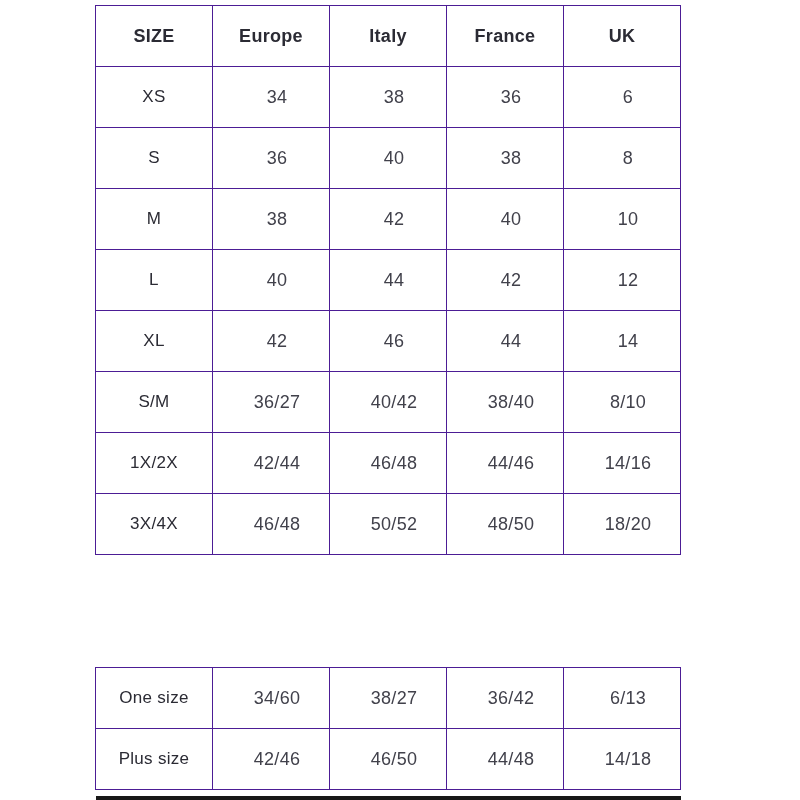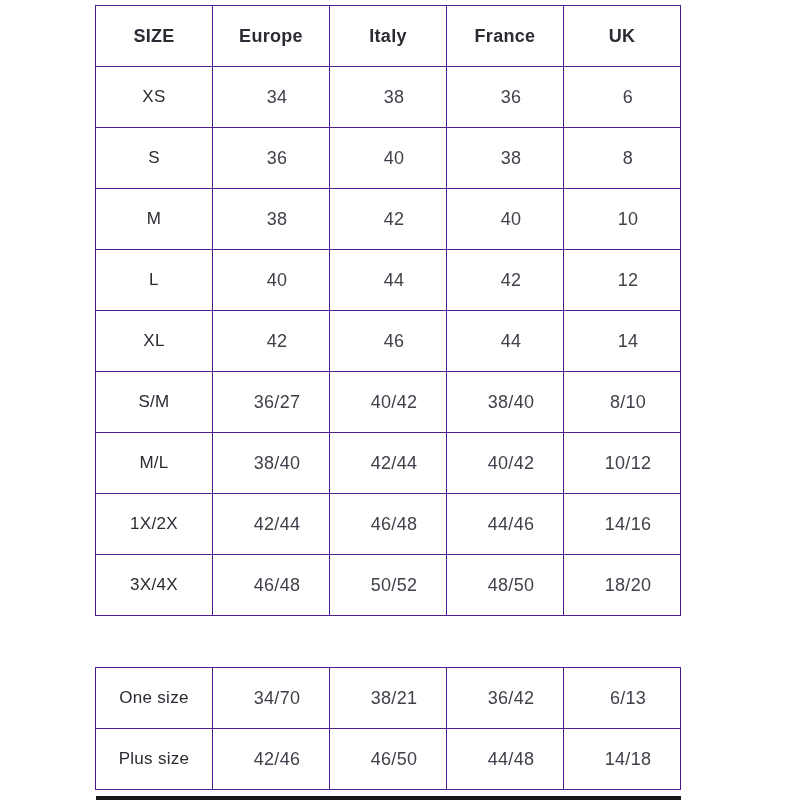--- a/index.html
+++ b/index.html
@@ -112,49 +112,42 @@
         <td class="value-cell">14</td>
       </tr>
       <tr>
         <th class="row-label">S/M</th>
         <td class="value-cell">36/27</td>
         <td class="value-cell">40/42</td>
         <td class="value-cell">38/40</td>
         <td class="value-cell">8/10</td>
       </tr>
       <tr>
-        <th class="row-label">M/L</th>
-        <td class="value-cell">38/40</td>
-        <td class="value-cell">42/44</td>
-        <td class="value-cell">40/42</td>
-        <td class="value-cell">10/12</td>
-      </tr>
-      <tr>
         <th class="row-label">1X/2X</th>
         <td class="value-cell">42/44</td>
         <td class="value-cell">46/48</td>
         <td class="value-cell">44/46</td>
         <td class="value-cell">14/16</td>
       </tr>
       <tr>
         <th class="row-label">3X/4X</th>
         <td class="value-cell">46/48</td>
         <td class="value-cell">50/52</td>
         <td class="value-cell">48/50</td>
         <td class="value-cell">18/20</td>
       </tr>
     </tbody>
 </table>
 
 <table class="size-chart" id="special-table">
   <tbody>
       <tr>
         <th class="row-label">One size</th>
-        <td class="value-cell">34/70</td>
-        <td class="value-cell">38/21</td>
+        <td class="value-cell">34/60</td>
+        <td class="value-cell">38/27</td>
         <td class="value-cell">36/42</td>
         <td class="value-cell">6/13</td>
       </tr>
       <tr>
         <th class="row-label">Plus size</th>
         <td class="value-cell">42/46</td>
         <td class="value-cell">46/50</td>
         <td class="value-cell">44/48</td>
         <td class="value-cell">14/18</td>
       </tr>

